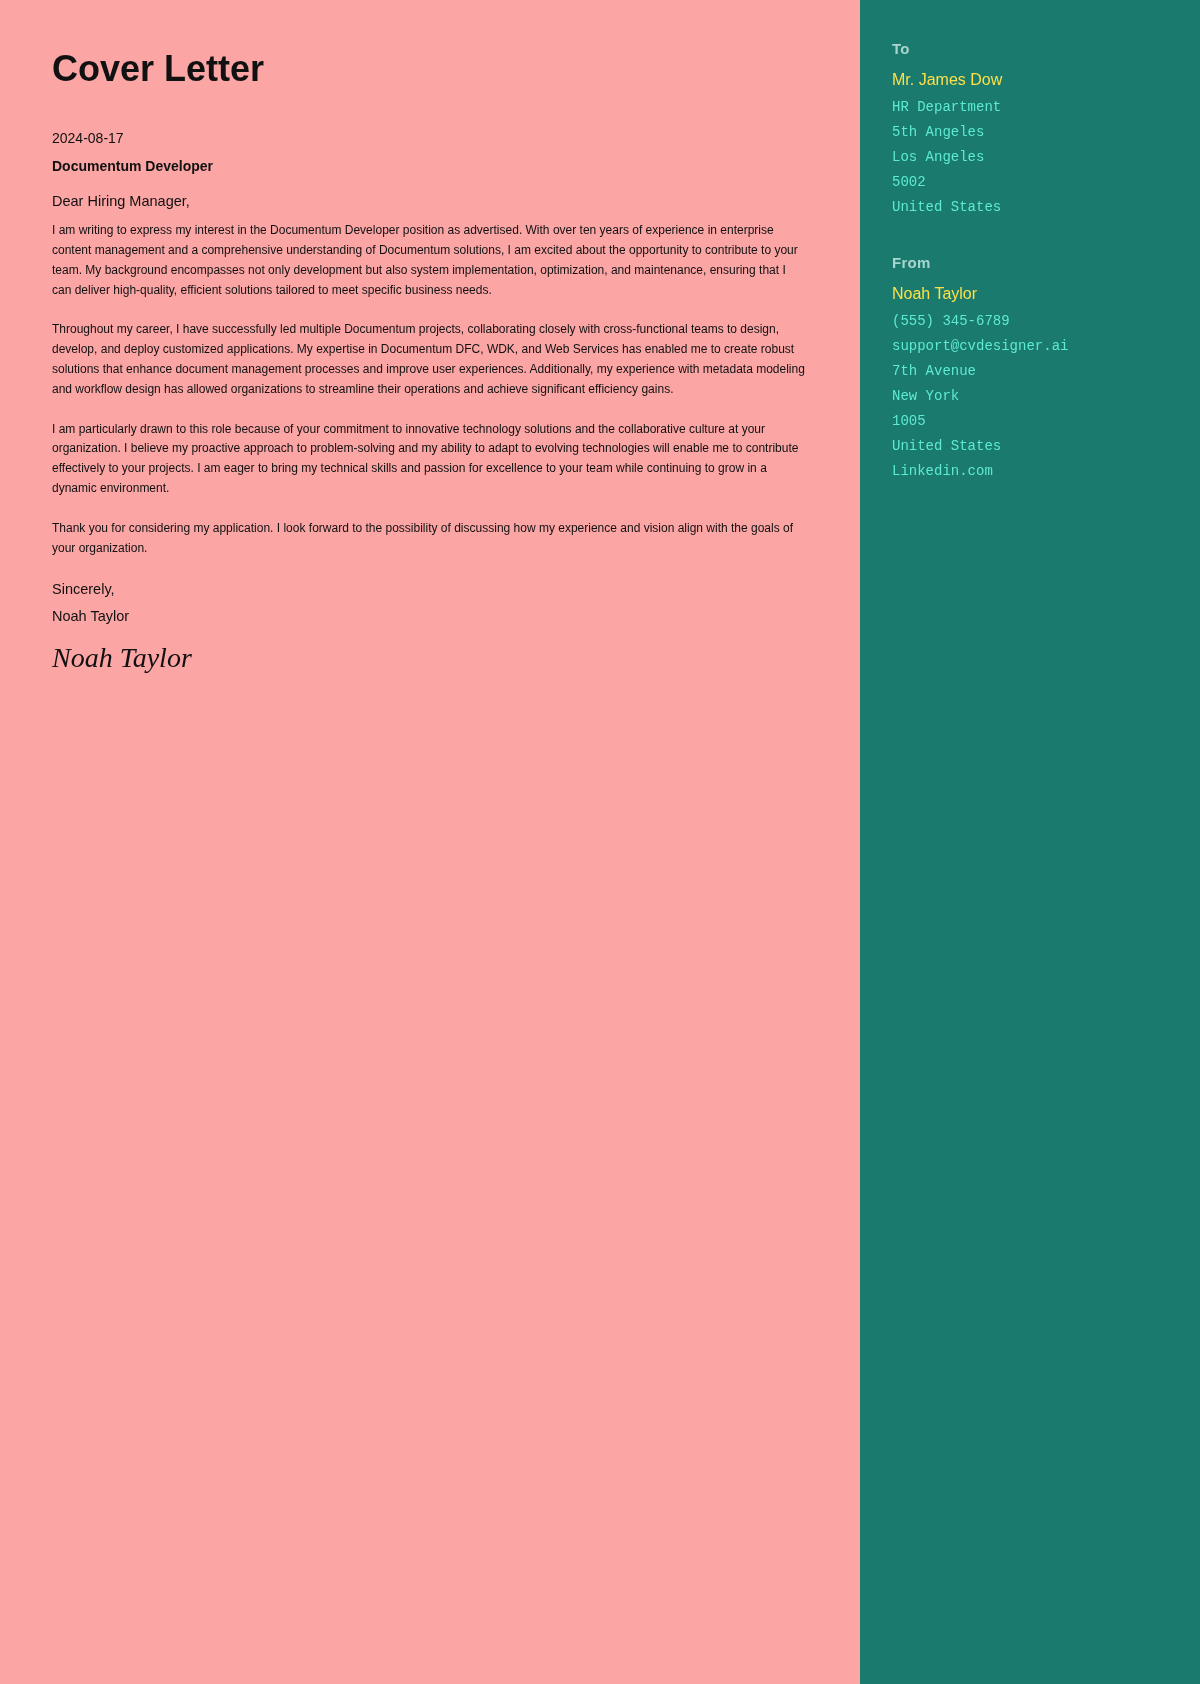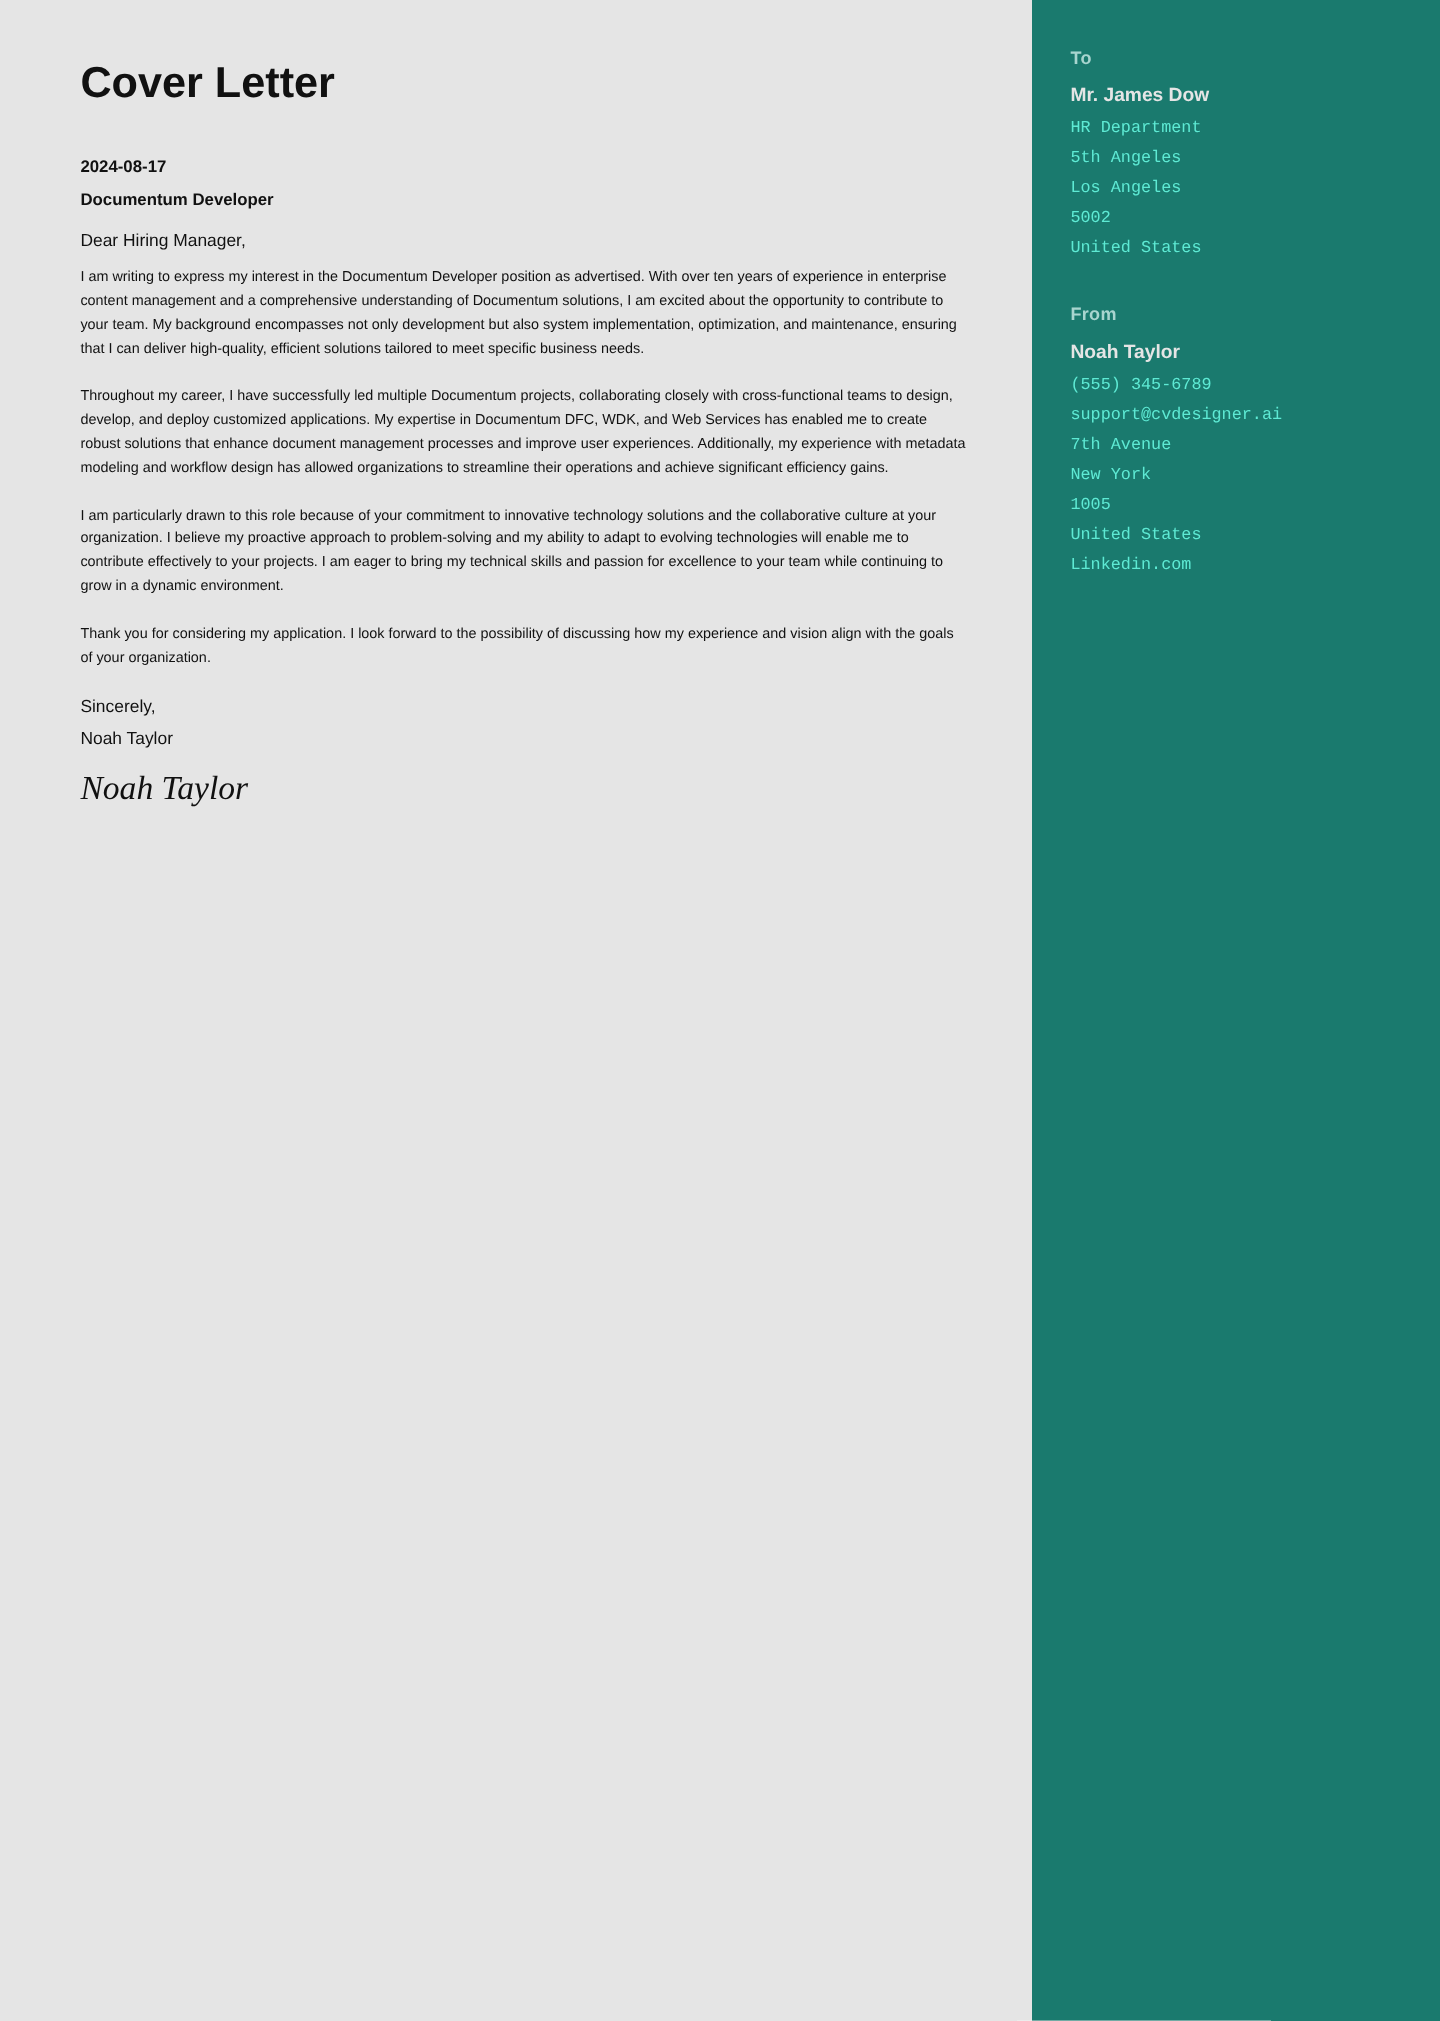--- a/index.html
+++ b/index.html
@@ -21,37 +21,36 @@
       width: 1200px;
       min-height: 1684px;
       background: #ffffff;
       display: flex;
       flex-direction: row;
     }
 
     
     .main-content {
       flex: 1;
-      padding: 48px 52px 48px 67px;
-      background: #e5e5e5;
+      padding: 48px 52px 48px 52px;
+      background: #fca5a5;
     }
 
     .page-title {
       font-size: 36px;
       font-weight: 900;
       color: #111111;
       margin-bottom: 40px;
       font-family: Arial, sans-serif;
     }
 
     .date {
       font-size: 14px;
       color: #111111;
       margin-bottom: 12px;
-      font-weight: bold;
     }
 
     .job-title {
       font-size: 14px;
       font-weight: 700;
       color: #111111;
       margin-bottom: 16px;
     }
 
     .greeting {
@@ -105,22 +104,22 @@
       margin-bottom: 14px;
       letter-spacing: 0.02em;
     }
 
     .sidebar-section-label.from-label {
       margin-top: 36px;
     }
 
     .sidebar-name {
       font-size: 16px;
-      font-weight: 700;
-      color: #e5e5e5;
+      font-weight: 400;
+      color: #fde047;
       margin-bottom: 8px;
     }
 
     .sidebar-detail {
       font-size: 14px;
       color: #5eead4;
       margin-bottom: 4px;
       line-height: 1.5;
       font-family: Liberation Mono, monospace;
     }

